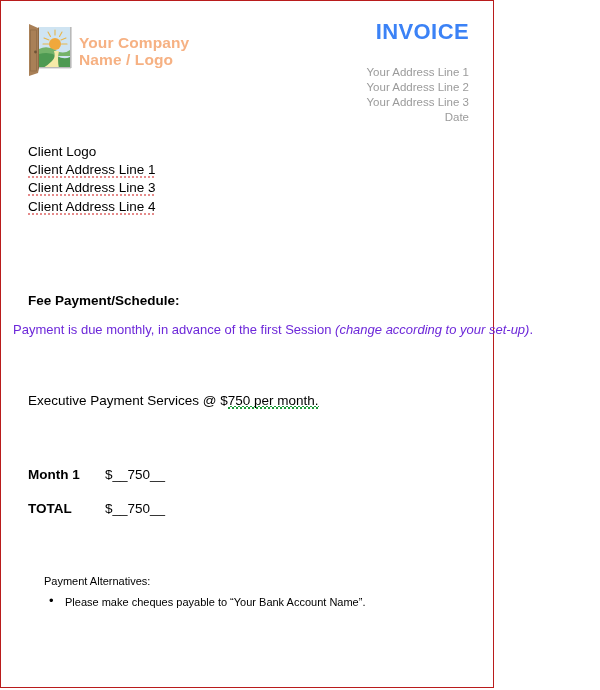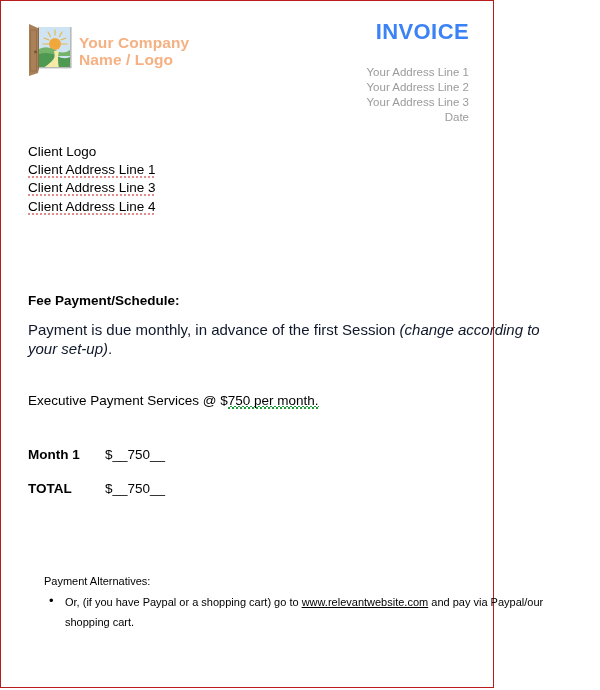--- a/index.html
+++ b/index.html
@@ -102,26 +102,26 @@
     position: absolute;
     left: 27px;
     top: 285px;
     font-size: 13.5px;
     font-weight: bold;
     color: #000;
     margin-top: 7px;
   }
   .para-due {
     position: absolute;
-    left: 27px;
+    left: 12px;
     top: 319px;
     width: 532px;
-    font-size: 15px;
+    font-size: 13px;
     line-height: 19px;
-    color: #0f172a;
+    color: #6d28d9;
   }
   .para-due i { font-style: italic; }
 
   .para-service {
     position: absolute;
     left: 27px;
     top: 390px;
     font-size: 13.5px;
     line-height: 19px;
     color: #000;
@@ -137,20 +137,21 @@
   }
   .amt-row {
     display: flex;
     align-items: baseline;
     height: 34px;
   }
   .amt-label {
     width: 77px;
     font-weight: bold;
     flex: none;
+    margin-top: 20px;
   }
   .amt-value { white-space: pre; }
 
   .alt-block {
     position: absolute;
     left: 43px;
     top: 570px;
     width: 540px;
     font-size: 11px;
     line-height: 20px;
@@ -251,17 +252,17 @@
     </div>
     <div class="amt-row">
       <span class="amt-label">TOTAL</span>
       <span class="amt-value">$__750__</span>
     </div>
   </div>
 
   <div class="alt-block">
     <p class="alt-heading">Payment Alternatives:</p>
     <ul class="alt-list">
-      <li><span>Or, (if you have Paypal or a shopping cart) go to </span><a class="link-url" href="#">www.relevantwebsite.com</a><span> and pay via Paypal/our shopping cart.</span></li>
+      <li><span>Please make cheques payable to “Your Bank Account Name”.</span></li>
     </ul>
   </div>
 
 </div>
 
 </body></html>

